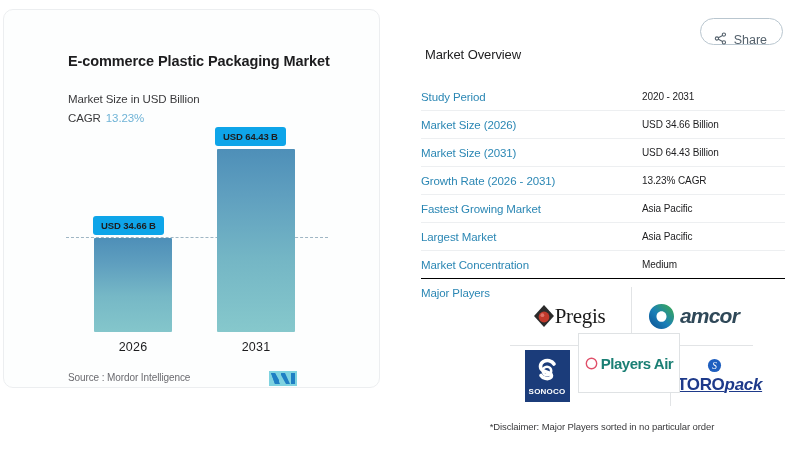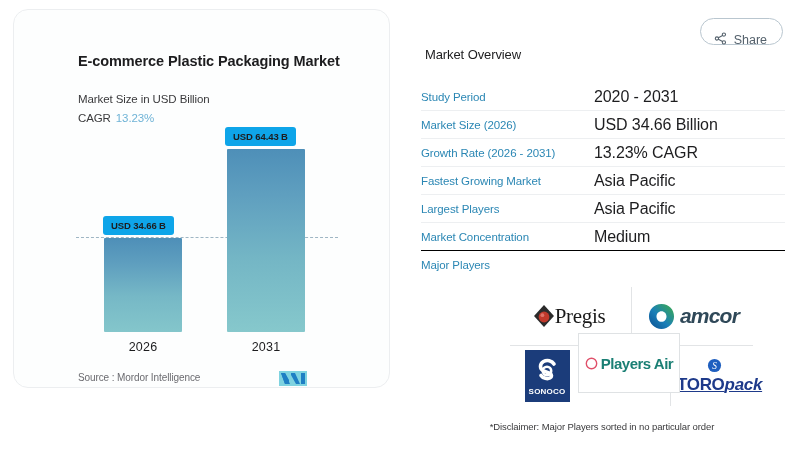--- a/index.html
+++ b/index.html
@@ -14,25 +14,25 @@
     width:800px;height:459px;
     background:#ffffff;
     border-radius:14px;
     box-sizing:border-box;
     overflow:hidden;
   }
 
   
   .chart-card{
     position:absolute;
-    left:13px; top:9px;
+    left:3px; top:9px;
     width:377px; height:379px;
     background:#fdfefe;
     border:1px solid #eceef0;
-    border-radius:15px;
+    border-radius:10px;
     box-sizing:border-box;
   }
   .chart-title{
     position:absolute;
     left:64px; top:42px;
     width:290px;
     font-size:14.5px;
     font-weight:bold;
     color:#1d1d1f;
     line-height:19px;
@@ -148,31 +148,32 @@
     position:absolute;
     left:421px; top:83px;
     width:364px;
   }
   .trow{
     position:relative;
     height:27px;
     border-top:1px solid #edeff1;
     display:flex;
     align-items:center;
+    gap:48px;
   }
   .trow:first-child{ border-top:none; }
   .tkey{
     width:173px;
     font-size:11.5px;
     color:#2b87b4;
     letter-spacing:-0.1px;
     white-space:nowrap;
   }
   .tval{
-    font-size:16px;
+    font-size:10px;
     color:#1d1d1f;
     letter-spacing:-0.1px;
     white-space:nowrap;
   }
   .players-row{
     position:relative;
     height:28px;
     border-top:1px solid #000000;
     display:flex;
     align-items:center;
@@ -337,29 +338,33 @@
 
     <div class="trow">
       <div class="tkey">Study Period</div>
       <div class="tval">2020 - 2031</div>
     </div>
     <div class="trow">
       <div class="tkey">Market Size (2026)</div>
       <div class="tval">USD 34.66 Billion</div>
     </div>
     <div class="trow">
+      <div class="tkey">Market Size (2031)</div>
+      <div class="tval">USD 64.43 Billion</div>
+    </div>
+    <div class="trow">
       <div class="tkey">Growth Rate (2026 - 2031)</div>
       <div class="tval">13.23% CAGR</div>
     </div>
     <div class="trow">
       <div class="tkey">Fastest Growing Market</div>
       <div class="tval">Asia Pacific</div>
     </div>
     <div class="trow">
-      <div class="tkey">Largest Players</div>
+      <div class="tkey">Largest Market</div>
       <div class="tval">Asia Pacific</div>
     </div>
     <div class="trow">
       <div class="tkey">Market Concentration</div>
       <div class="tval">Medium</div>
     </div>
 
     <div class="players-row">
       <div class="players-label">Major Players</div>
     </div>

